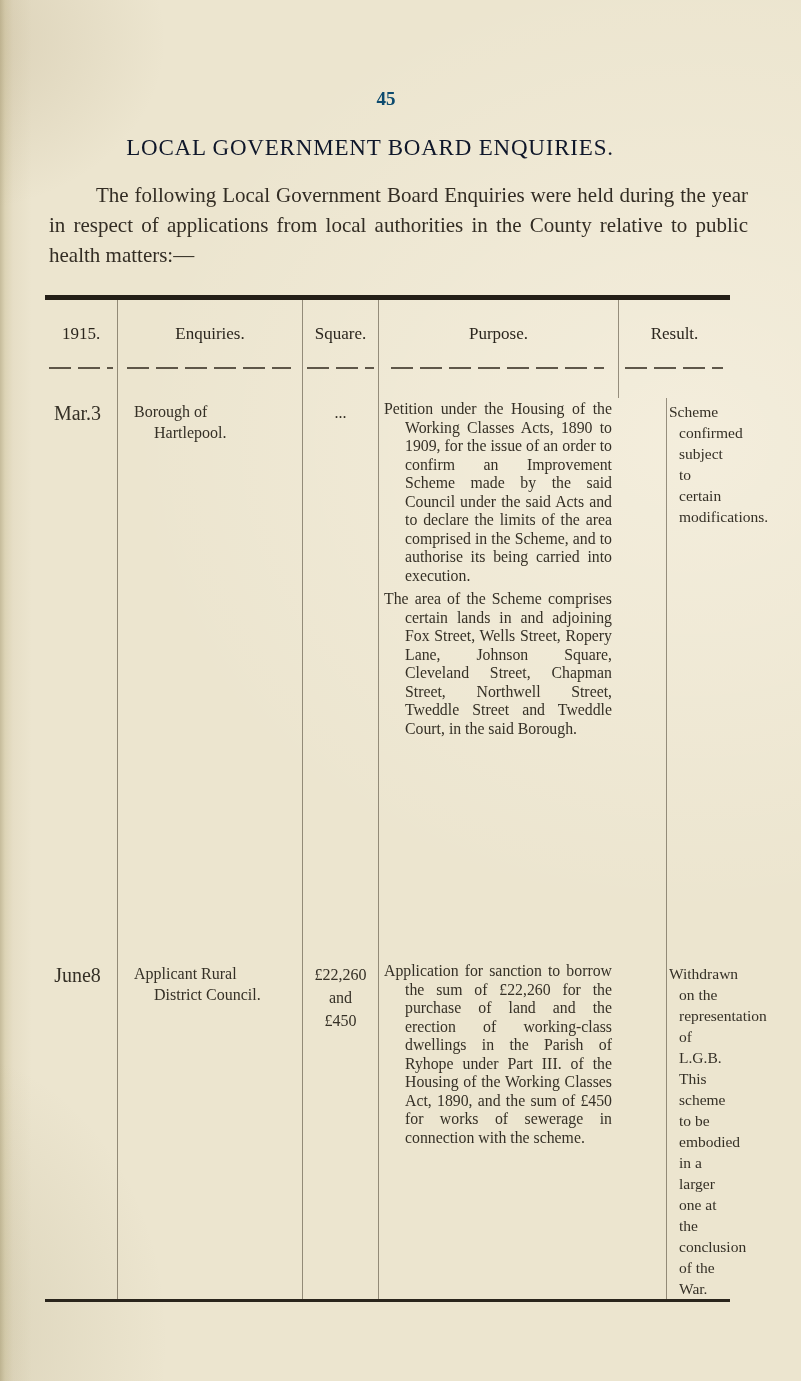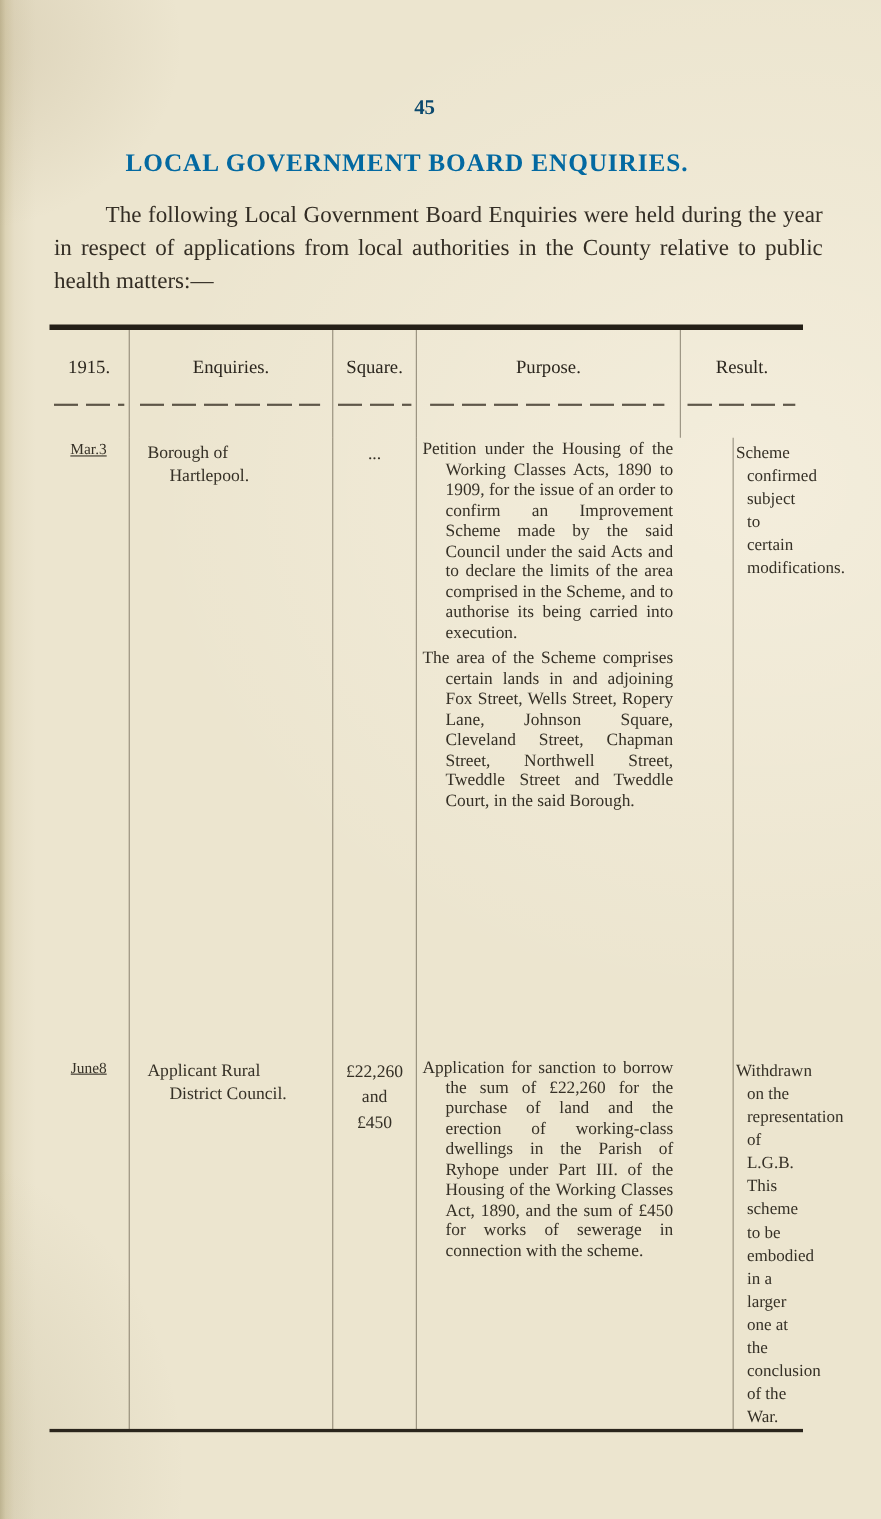--- a/index.html
+++ b/index.html
@@ -15,22 +15,22 @@
       linear-gradient(90deg, #c6bc9b 0px, #dcd3b5 5px, #e6dec6 13px, rgba(236,229,207,0) 32px),
       linear-gradient(#ece5cf,#ece5cf);
   }
 
   .page-number {
     position:absolute; top:88px; left:36px; width:700px;
     text-align:center; font-size:19px; font-weight:bold; color:#0c4a6e;
   }
   .page-title {
     position:absolute; top:135px; left:20px; width:700px;
-    text-align:center; font-size:23px; font-weight:bold; letter-spacing:.8px;
-    color:#0369a1;
+    text-align:center; font-size:23px; font-weight:normal; letter-spacing:.8px;
+    color:#0f172a;
   }
   .intro {
     position:absolute; top:180px; left:49px; width:699px;
     font-size:21px; line-height:30px; color:#332d24;
     text-align:justify; text-align-last:left; text-indent:47px;
   }
 
   .enquiry-table {
     position:absolute; top:295px; left:45px; width:685px;
     display:grid;
@@ -45,21 +45,21 @@
 
   .hcell {
     position:relative; text-align:center; padding-top:24px;
     font-size:17px; color:#2b261e;
   }
   .hcell::after {
     content:""; position:absolute; left:5%; right:6%; top:67px; height:2px;
     background:repeating-linear-gradient(90deg, rgba(58,50,38,.80) 0 22px, rgba(58,50,38,0) 22px 29px);
   }
 
-  .date-cell { padding:4px 20px 0 13px; display:flex; justify-content:flex-end; font-size:14px;text-decoration:underline; }
+  .date-cell { padding:4px 20px 0 13px; display:flex; justify-content:center; font-size:20px; }
   .applicant-cell { padding:3px 0 0 16px; line-height:21px; }
   .applicant-cell .wrap { max-width:118px; padding-left:20px; text-indent:-20px; }
   .amount-cell { padding-top:3px; text-align:center; line-height:23px; }
   .purpose-cell {
     padding:2px 6px 0 5px; font-size:15.8px; line-height:18.5px;
     text-align:justify; text-align-last:left;
   }
   .purpose-cell p { margin:0 0 5px 0; padding-left:21px; text-indent:-21px; }
   .result-cell { padding:3px 3px 0 2px; font-size:15.5px; line-height:21px;margin-left:48px; }
   .result-cell .wrap { padding-left:10px; text-indent:-10px; }

